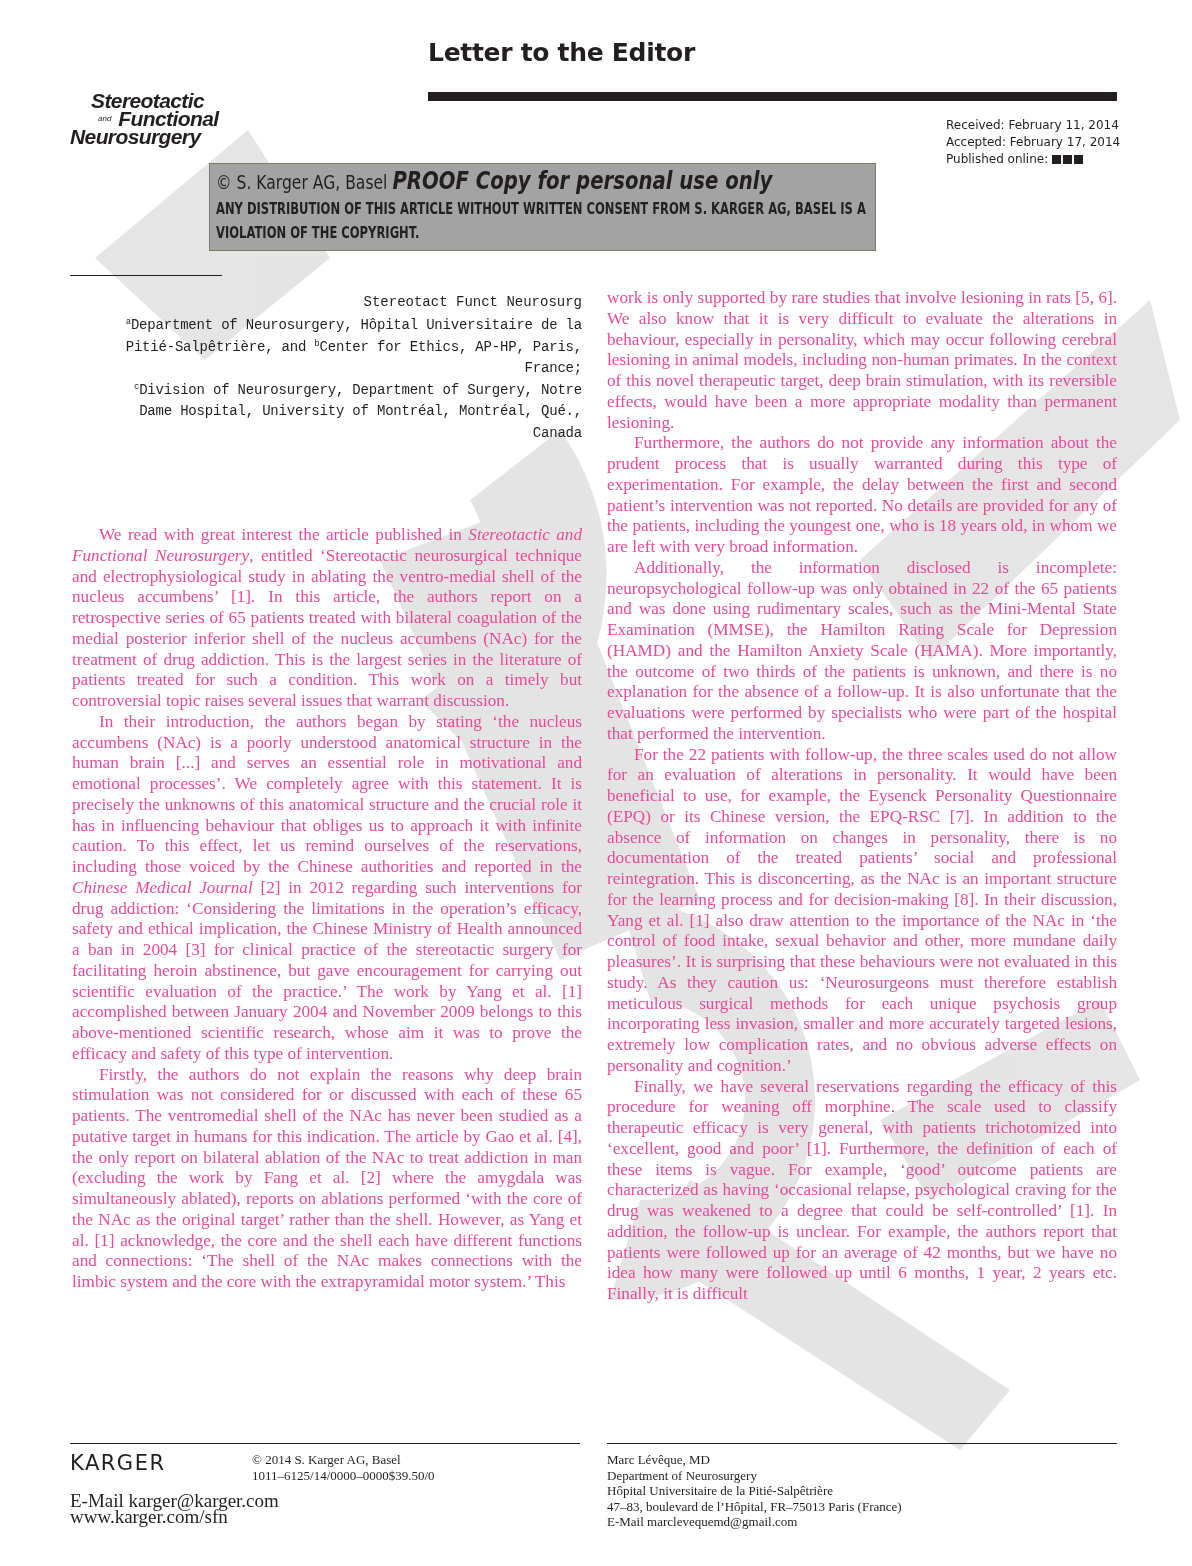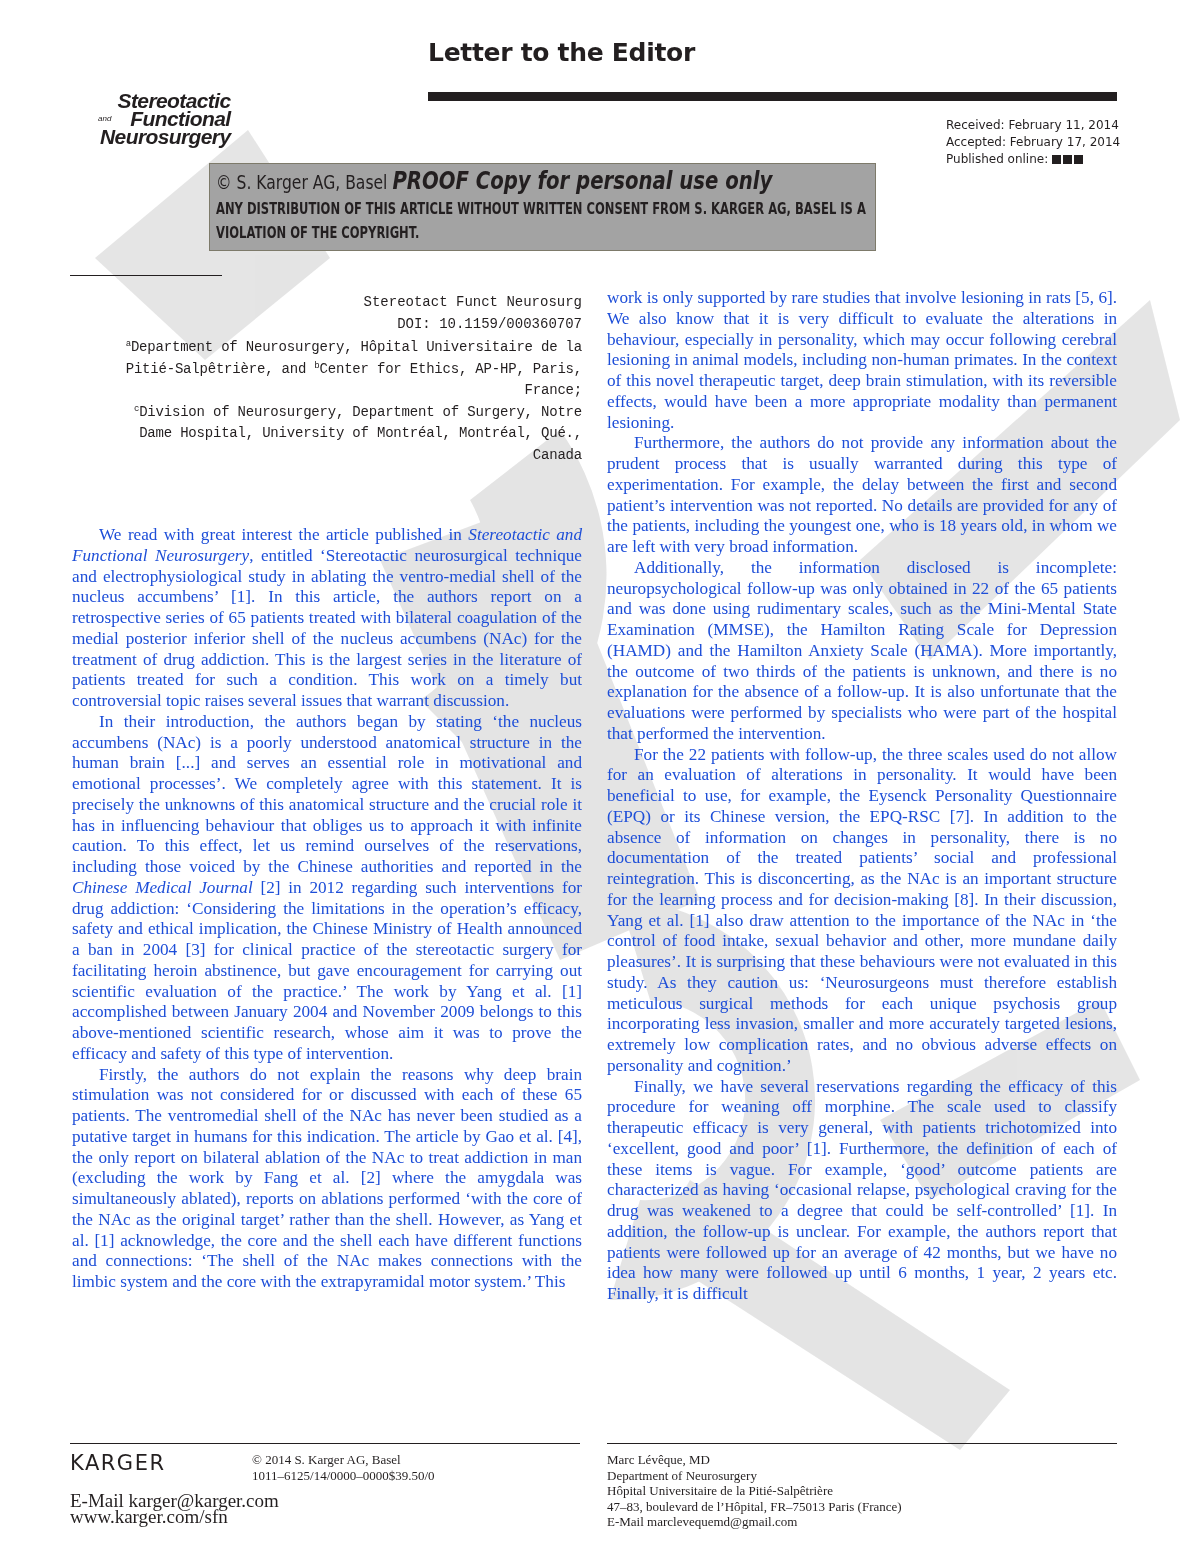--- a/index.html
+++ b/index.html
@@ -5,45 +5,45 @@
   * { box-sizing: border-box; margin: 0; padding: 0; }
   html, body { width: 1192px; height: 1566px; background: #ffffff; }
   body { position: relative; overflow: hidden; color: #231f20; font-family: "Liberation Serif", "DejaVu Serif", serif; }
 
   .watermark { position: absolute; left: 0; top: 0; width: 1192px; height: 1566px; z-index: 0; pointer-events: none; }
   .layer { position: absolute; z-index: 1; }
 
   .page-label { left: 428px; top: 38px; font-family: "DejaVu Sans", "Liberation Sans", sans-serif; font-weight: bold; font-size: 25px; letter-spacing: -0.3px; color: #231f20; }
   .header-rule { left: 428px; top: 92px; width: 689px; height: 9px; background: #231f20; }
 
-  .journal-logo { left: 70px; top: 92px; font-family: "Liberation Sans", "DejaVu Sans", sans-serif; font-weight: bold; font-style: italic; color: #231f20; line-height: 18px; font-size: 21px; letter-spacing: -0.6px; text-align: right; }
+  .journal-logo { left: 70px; top: 92px; font-family: "Liberation Sans", "DejaVu Sans", sans-serif; font-weight: bold; font-style: italic; color: #231f20; line-height: 18px; font-size: 21px; letter-spacing: -0.6px; }
   .journal-logo .l1 { display: block; padding-left: 21px; }
   .journal-logo .l2 { display: block; padding-left: 28px; }
-  .journal-logo .l2 small { font-size: 8px; font-weight: normal; vertical-align: 5px; margin-right: 19px; letter-spacing: 0; }
+  .journal-logo .l2 small { font-size: 8px; font-weight: normal; vertical-align: 5px; margin-right: 7px; letter-spacing: 0; }
   .journal-logo .l3 { display: block; }
 
   .dates { left: 946px; top: 117px; font-family: "DejaVu Sans", "Liberation Sans", sans-serif; font-size: 12px; line-height: 17px; color: #231f20; }
   .dates .blocks { display: inline-block; vertical-align: -1px; }
   .dates .blocks i { display: inline-block; width: 9px; height: 9px; background: #231f20; margin-right: 2px; }
 
   .proof-box { left: 209px; top: 163px; width: 667px; height: 88px; background: #a3a3a3; border: 1px solid #7d7a6a; padding: 2px 6px; font-family: "DejaVu Sans", "Liberation Sans", sans-serif; color: #231f20; }
   .proof-box .top { font-size: 19px; line-height: 30px; transform: scaleX(0.82); transform-origin: left; white-space: nowrap; }
   .proof-box .top b { font-style: italic; font-size: 24px; }
   .proof-box .notice { font-size: 15px; line-height: 24px; font-weight: bold; transform: scaleX(0.77); transform-origin: left; white-space: nowrap; }
 
   .short-rule { left: 70px; top: 275px; width: 152px; height: 1px; background: #231f20; }
 
   .left-top { left: 96px; top: 291px; width: 486px; font-family: Liberation Mono, monospace; color: #231f20; text-align: right; }
   .citation { font-size: 14px; line-height: 22px; }
   .title { margin-top: 19px; font-weight: bold; font-size: 17px; line-height: 24px; letter-spacing: -0.3px; }
   .authors { margin-top: 6px; font-style: italic; font-size: 14px; line-height: 22px; letter-spacing: -0.2px; }
   .affil { margin-top: 2px; font-size: 14px; line-height: 21.5px; letter-spacing: -0.2px; }
   sup { font-size: 9px; line-height: 0; vertical-align: 5px; }
 
-  .col { width: 510px; font-size: 17.2px; line-height: 20.75px; text-align: justify; hyphens: manual; color: #1d4ed8; }
+  .col { width: 510px; font-size: 17.2px; line-height: 20.75px; text-align: justify; hyphens: manual; color: #ec4899; }
   .col p { text-indent: 27px; }
   .col p.noindent { text-indent: 0; }
   .col-left { left: 72px; top: 525px; }
   .col-right { left: 607px; top: 288px; }
 
   .footer-rule-l { left: 70px; top: 1443px; width: 510px; height: 1px; background: #231f20; }
   .footer-rule-r { left: 607px; top: 1443px; width: 510px; height: 1px; background: #231f20; }
   .karger-logo { left: 70px; top: 1451px; font-family: "DejaVu Sans", "Liberation Sans", sans-serif; font-size: 21px; letter-spacing: 1.5px; color: #231f20; }
   .copyright { left: 252px; top: 1452px; font-size: 13px; line-height: 15.5px; }
   .contact-l { left: 70px; top: 1493px; font-size: 19px; line-height: 15.5px; }
@@ -82,21 +82,20 @@
 <div class="layer proof-box">
   <div class="top"><span>© S. Karger AG, Basel</span> <b>PROOF Copy for personal use only</b></div>
   <div class="notice">ANY DISTRIBUTION OF THIS ARTICLE WITHOUT WRITTEN CONSENT FROM S. KARGER AG, BASEL IS A</div>
   <div class="notice">VIOLATION OF THE COPYRIGHT.</div>
 </div>
 
 <div class="layer short-rule"></div>
 
 <div class="layer left-top">
   <div class="citation">Stereotact Funct Neurosurg</div>
-  <div class="citation">DOI: 10.1159/000360707</div>
   <div class="affil">
     <sup>a</sup><span>Department of Neurosurgery, Hôpital Universitaire de la Pitié-Salpêtrière, and </span><sup>b</sup><span>Center for Ethics, AP-HP, Paris, France;</span><br>
     <sup>c</sup><span>Division of Neurosurgery, Department of Surgery, Notre Dame Hospital, University of Montréal, Montréal, Qué., Canada</span>
   </div>
 </div>
 
 <div class="layer col col-left">
   <p><span>We read with great interest the article published in </span><i>Stereotactic and Functional Neurosurgery</i><span>, entitled ‘Stereotactic neurosurgical technique and electrophysiological study in ablating the ventro-medial shell of the nucleus accumbens’ [1]. In this article, the authors report on a retrospective series of 65 patients treated with bilateral coagulation of the medial posterior inferior shell of the nucleus accumbens (NAc) for the treatment of drug addiction. This is the largest series in the literature of patients treated for such a condition. This work on a timely but controversial topic raises several issues that warrant discussion.</span></p>
   <p><span>In their introduction, the authors began by stating ‘the nucleus accumbens (NAc) is a poorly understood anatomical structure in the human brain [...] and serves an essential role in motivational and emotional processes’. We completely agree with this statement. It is precisely the unknowns of this anatomical structure and the crucial role it has in influencing behaviour that obliges us to approach it with infinite caution. To this effect, let us remind ourselves of the reservations, including those voiced by the Chinese authorities and reported in the </span><i>Chinese Medical Journal</i><span> [2] in 2012 regarding such interventions for drug addiction: ‘Considering the limitations in the operation’s efficacy, safety and ethical implication, the Chinese Ministry of Health announced a ban in 2004 [3] for clinical practice of the stereotactic surgery for facilitating heroin abstinence, but gave encouragement for carrying out scientific evaluation of the practice.’ The work by Yang et al. [1] accomplished between January 2004 and November 2009 belongs to this above-mentioned scientific research, whose aim it was to prove the efficacy and safety of this type of intervention.</span></p>
   <p>Firstly, the authors do not explain the reasons why deep brain stimulation was not considered for or discussed with each of these 65 patients. The ventromedial shell of the NAc has never been studied as a putative target in humans for this indication. The article by Gao et al. [4], the only report on bilateral ablation of the NAc to treat addiction in man (excluding the work by Fang et al. [2] where the amygdala was simultaneously ablated), reports on ablations performed ‘with the core of the NAc as the original target’ rather than the shell. However, as Yang et al. [1] acknowledge, the core and the shell each have different functions and connections: ‘The shell of the NAc makes connections with the limbic system and the core with the extrapyramidal motor system.’ This</p>

